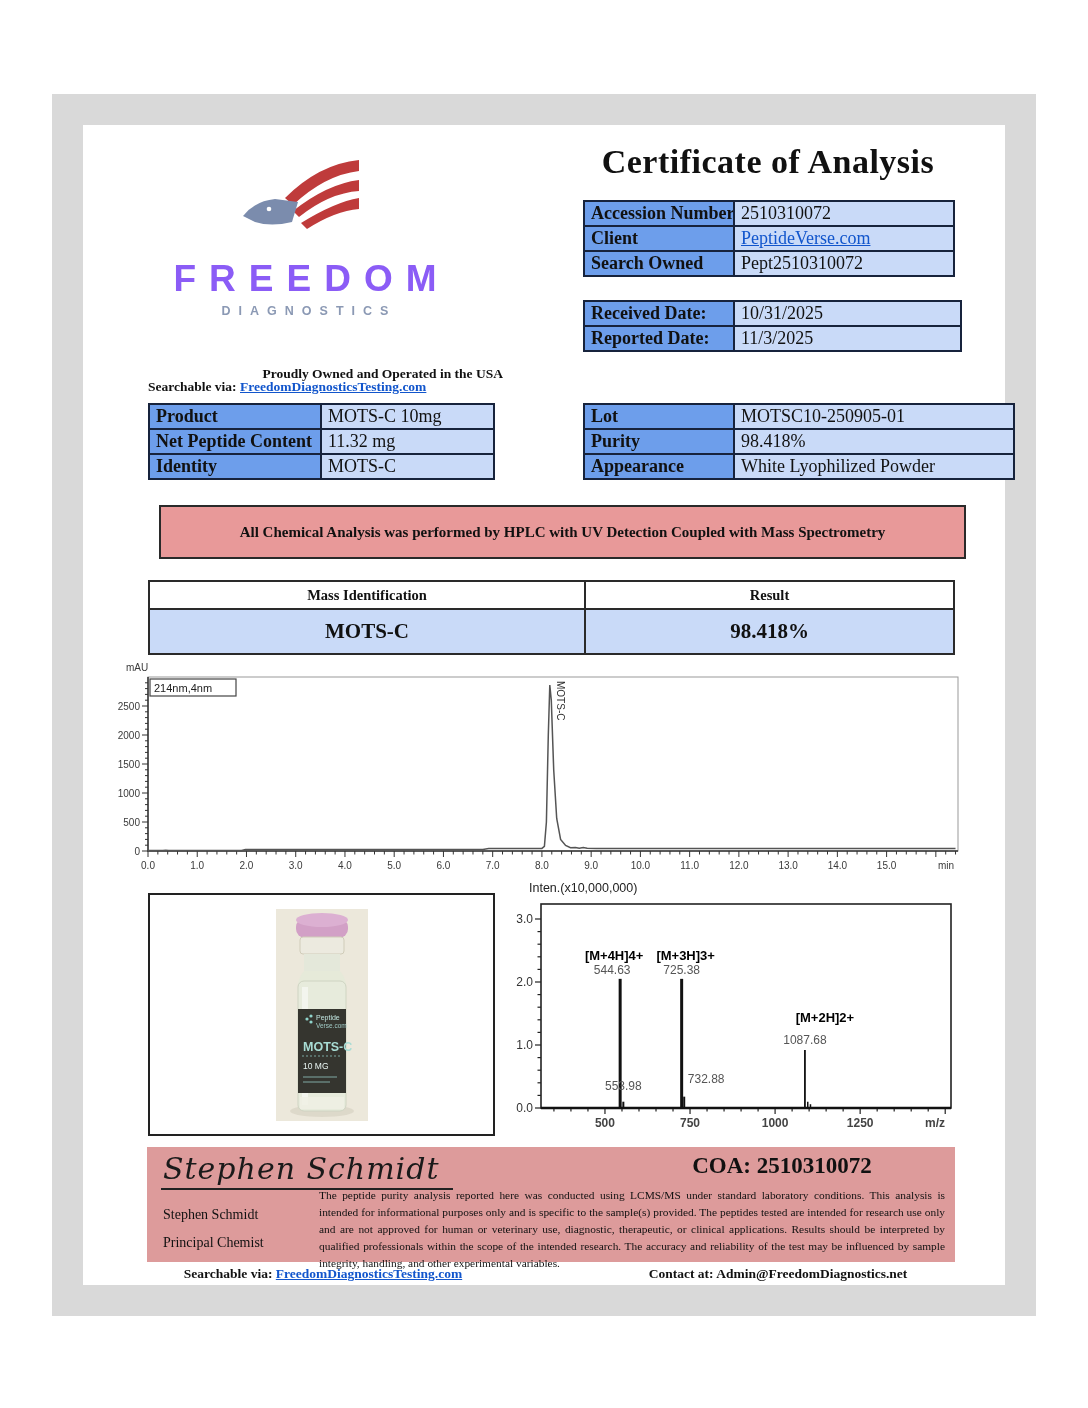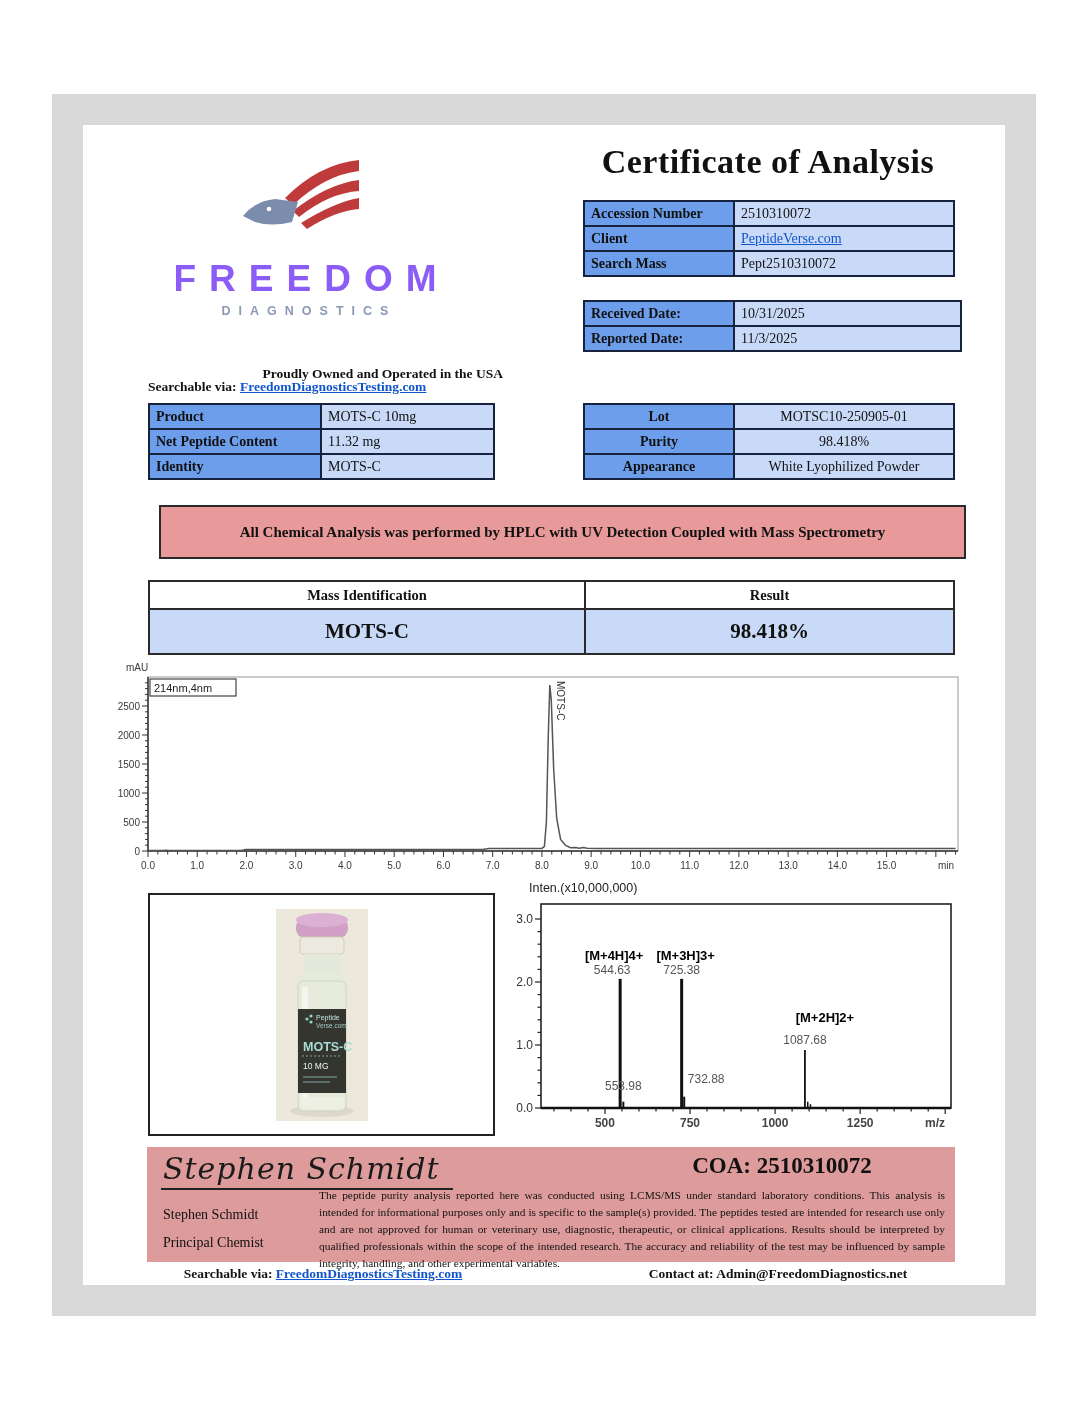--- a/index.html
+++ b/index.html
@@ -20,21 +20,21 @@
             font-family:"Liberation Sans",sans-serif;font-weight:bold;
             font-size:12.5px;letter-spacing:8px;color:#8b99b4;text-indent:8px;}
   .tagline{left:55px;top:227px;width:365px;text-align:right;
            font-size:13.5px;font-weight:bold;margin-top:14px;}
   .search-line{left:65px;top:254px;font-size:13.5px;font-weight:bold;}
   .lnk{color:#1155cc;text-decoration:underline;cursor:pointer;}
 
   
   table.cert{border-collapse:collapse;table-layout:fixed;}
   table.cert td{border:2px solid #17233c;padding:1px 6px;height:21px;
-                font-size:14px;vertical-align:middle;overflow:hidden;white-space:nowrap;}
+                font-size:18px;vertical-align:middle;overflow:hidden;white-space:nowrap;}
   td.lbl{background:#6d9eeb;font-weight:bold;}
   td.val{background:#c9daf8;}
 
   .banner{left:65px;top:380px;width:803px;height:50px;background:#e89999;
           border:2px solid #2a2a2a;display:flex;align-items:center;justify-content:center;
           font-size:15px;font-weight:bold;text-align:center;margin-left:11px;}
 
   table.mass{border-collapse:collapse;table-layout:fixed;}
   table.mass td{border:2px solid #2a2a2a;text-align:center;vertical-align:middle;}
   table.mass td.mhead{background:#fff;font-weight:bold;font-size:14.5px;height:24px;}
@@ -94,21 +94,21 @@
       <td class="lbl" style="width:136px">Accession Number</td>
       <td class="val">2510310072</td>
     </tr>
     <tr>
       <td class="lbl">Client</td>
       <td class="val">
         <span class="lnk">PeptideVerse.com</span>
       </td>
     </tr>
     <tr>
-      <td class="lbl">Search Mass</td>
+      <td class="lbl">Search Owned</td>
       <td class="val">Pept2510310072</td>
     </tr>
   </tbody>
       </table>
 
   <table class="cert abs" style="left:500px;top:175px;width:379px;">
     <tbody>
           <tr>
       <td class="lbl" style="width:136px">Received Date:</td>
       <td class="val">10/31/2025</td>
@@ -130,21 +130,21 @@
       <td class="lbl">Net Peptide Content</td>
       <td class="val">11.32 mg</td>
     </tr>
     <tr>
       <td class="lbl">Identity</td>
       <td class="val">MOTS-C</td>
     </tr>
   </tbody>
       </table>
 
-  <table class="cert abs" style="left:500px;top:278px;width:372px;text-align:center;">
+  <table class="cert abs" style="left:500px;top:278px;width:432px;">
     <tbody>
           <tr>
       <td class="lbl" style="width:136px">Lot</td>
       <td class="val">MOTSC10-250905-01</td>
     </tr>
     <tr>
       <td class="lbl">Purity</td>
       <td class="val">98.418%</td>
     </tr>
     <tr>

